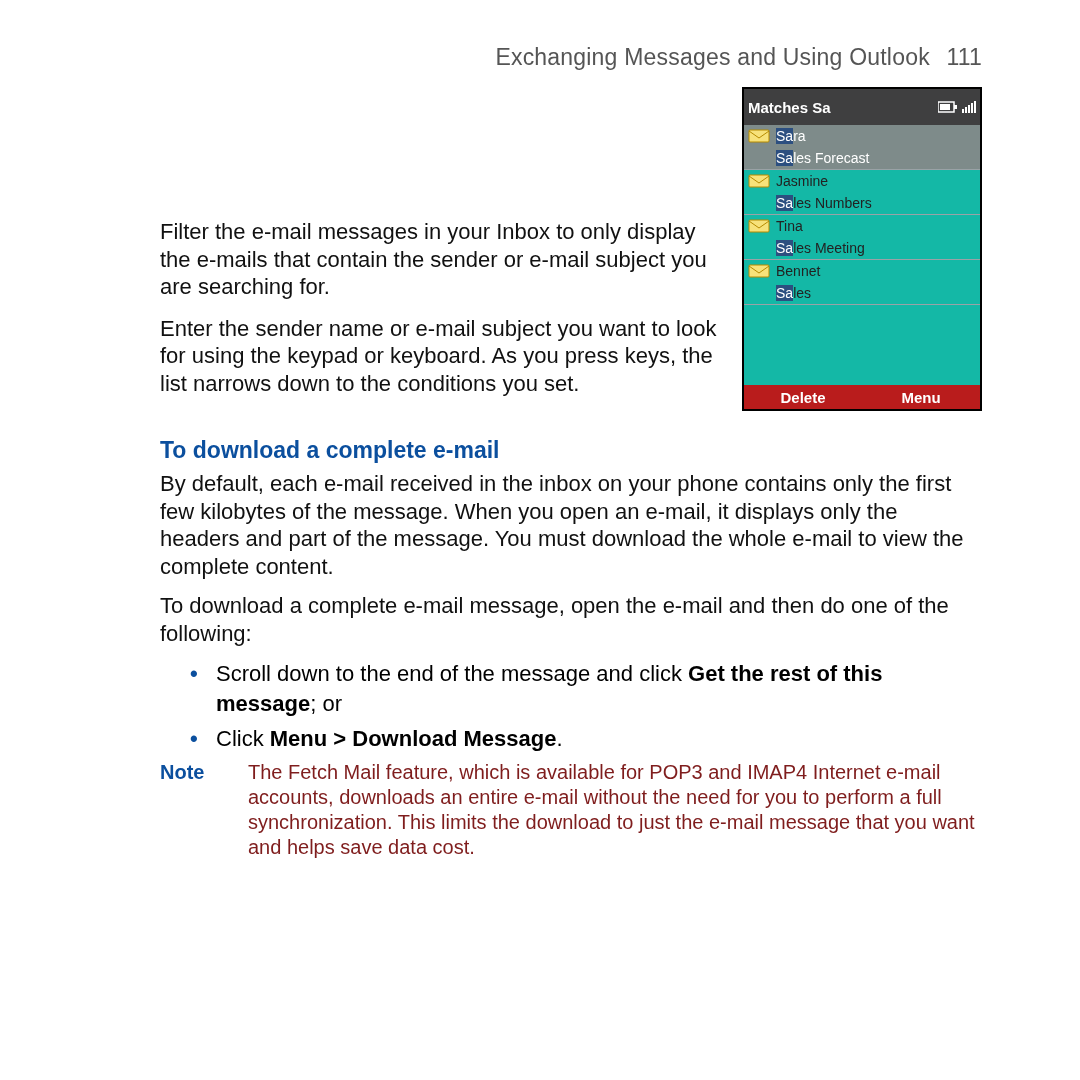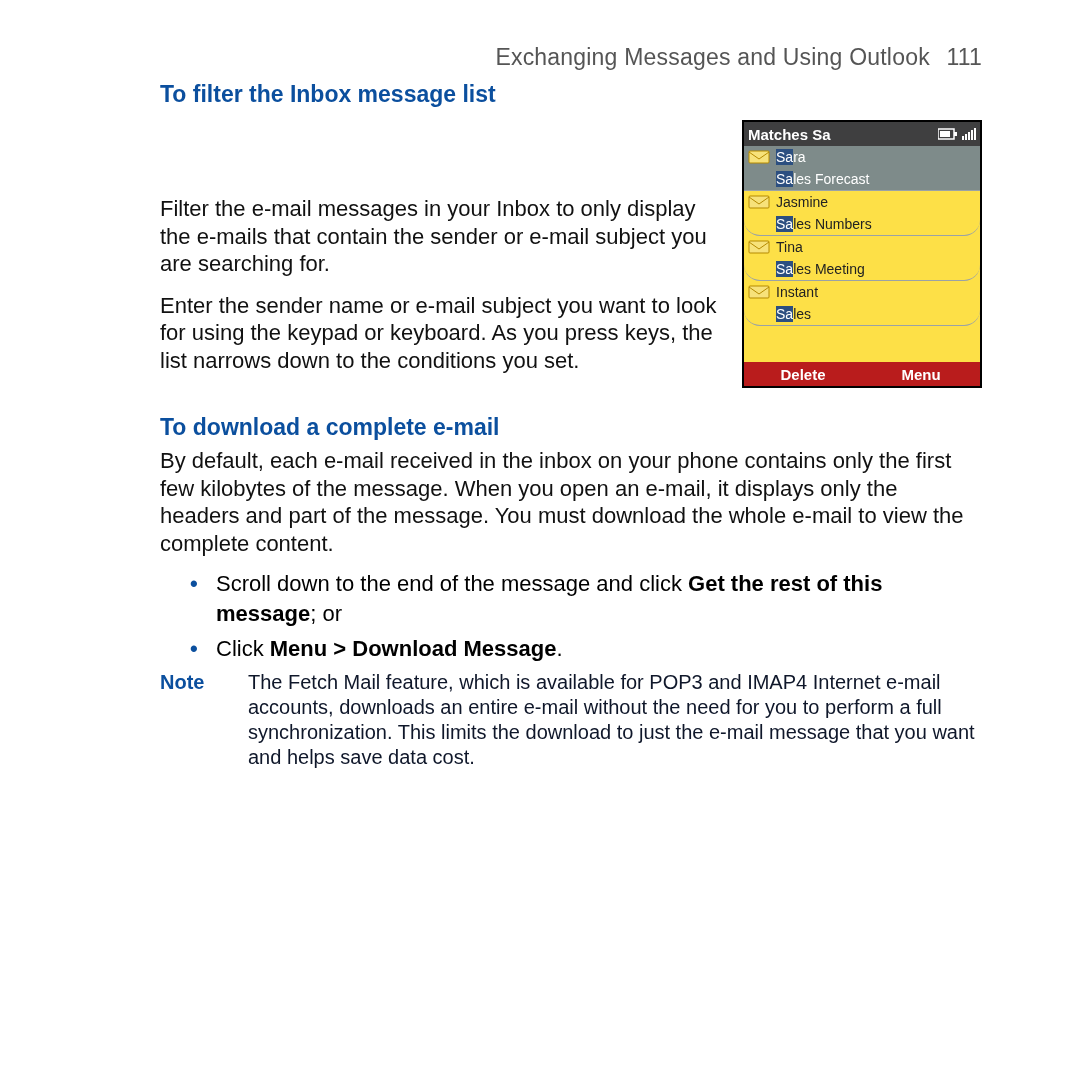--- a/index.html
+++ b/index.html
@@ -55,34 +55,34 @@
     border: 2px solid #000;
     flex: 0 0 236px;
     margin-top: 6px;
     font-family: Tahoma, Arial, sans-serif;
   }
   .phone .tbar {
     background: #3f3f40;
     color: #fff;
     font-weight: 700;
     font-size: 15px;
-    height: 24px;
+    height: 36px;
     display: flex;
     align-items: center;
     justify-content: space-between;
     padding: 0 4px;
   }
   .phone .tbar .batt {
     display:inline-flex; align-items:center; gap:4px;
   }
   .phone .tbar svg { display:block; }
 
   .phone .list {
-    background: #fde047;
-    height: 216px;
+    background: #14b8a6;
+    height: 260px;
   }
   .phone .row {
     border-bottom: 1px solid #9aa2a6;
   }
   .phone .row-top {
     display:flex; align-items:center; height:22px;
     padding-left:4px;
   }
   .phone .row-top .env {
     width:22px; height:16px; flex:0 0 22px;
@@ -90,21 +90,21 @@
   }
   .phone .row-sub {
     height:22px; display:flex; align-items:center;
     padding-left:32px;
     font-size:14px;
   }
   .phone .row.sel .row-top,
   .phone .row.sel .row-sub {
     background:#7e8b8a; color:#fff;
   }
-  .phone .row:not(.sel) { color:#222;border-radius:16px; }
+  .phone .row:not(.sel) { color:#222; }
   .phone .row .sender { font-size:14px; }
   .phone .row .hl {
     background:#2c4f80; color:#fff; padding:0 0px;
   }
   .phone .row.sel .hl { background:#2c4f80; }
   .phone .sbar {
     background:#b91c1c; color:#fff;
     height:24px; display:flex;
     justify-content:space-around; align-items:center;
     font-weight:700; font-size:15px;
@@ -133,34 +133,33 @@
     align-items:flex-start;
     gap: 28px;
     font-size:20px;
     line-height:1.25;
   }
   .note-label {
     color:#0b4f9e;
     font-weight:700;
     flex: 0 0 60px;
   }
-  .note-text  { color:#0f172a; flex:1; }
+  .note-text  { color:#7f1d1d; flex:1; }
   .note-text p { margin:0 0 8px 0; }
 </style>
 </head>
 <body>
 
 <div class="page">
 
   <div class="running-head">
     <span>Exchanging Messages and Using Outlook</span>
     <span class="pn">111</span>
   </div>
 
-  <div class="section-heading">To filter the Inbox message list</div>
 
   <div class="section1-body">
     <div class="section1-text">
       <p>Filter the e-mail messages in your Inbox to only display the e-mails that contain the sender or e-mail subject you are searching for.</p>
       <p>Enter the sender name or e-mail subject you want to look for using the keypad or keyboard. As you press keys, the list narrows down to the conditions you set.</p>
     </div>
 
     <div class="phone">
       <div class="tbar">
         <span>Matches Sa</span>
@@ -209,34 +208,35 @@
               <span class="sender">Tina</span>
             </div>
             <div class="row-sub"><span class="hl">Sa</span>les Meeting</div>
           </div>
           <div class="row">
             <div class="row-top">
               <span class="env"><svg viewBox="0 0 22 16" width="22" height="16">
                   <rect x="1" y="2" width="20" height="12" rx="1" fill="#f7e27a" stroke="#b58a00"></rect>
                   <polyline points="1,3 11,10 21,3" fill="none" stroke="#b58a00"></polyline>
                 </svg></span>
-              <span class="sender">Instant</span>
+              <span class="sender">Bennet</span>
             </div>
             <div class="row-sub"><span class="hl">Sa</span>les</div>
           </div>
         </div>
       <div class="sbar">
         <span>Delete</span>
         <span>Menu</span>
       </div>
     </div>
   </div>
 
   <div class="section-heading" style="margin-top:26px">To download a complete e-mail</div>
   <p class="body-p">By default, each e-mail received in the inbox on your phone contains only the first few kilobytes of the message. When you open an e-mail, it displays only the headers and part of the message. You must download the whole e-mail to view the complete content.</p>
+  <p class="body-p">To download a complete e-mail message, open the e-mail and then do one of the following:</p>
 
   <ul class="bul">
     <li>
       <span>Scroll down to the end of the message and click </span><span class="b">Get the rest of this message</span><span>; or</span>
     </li>
     <li>
       <span>Click </span><span class="b">Menu &gt; Download Message</span><span>.</span>
     </li>
   </ul>
 

